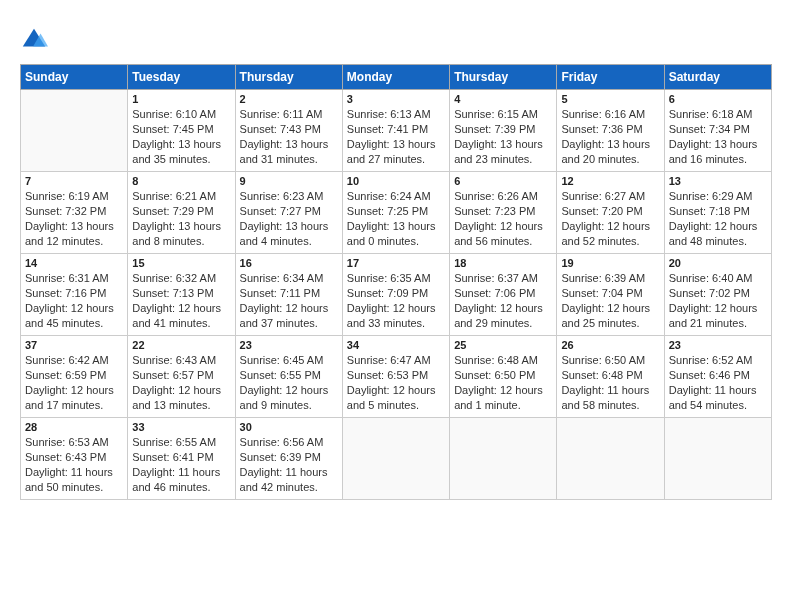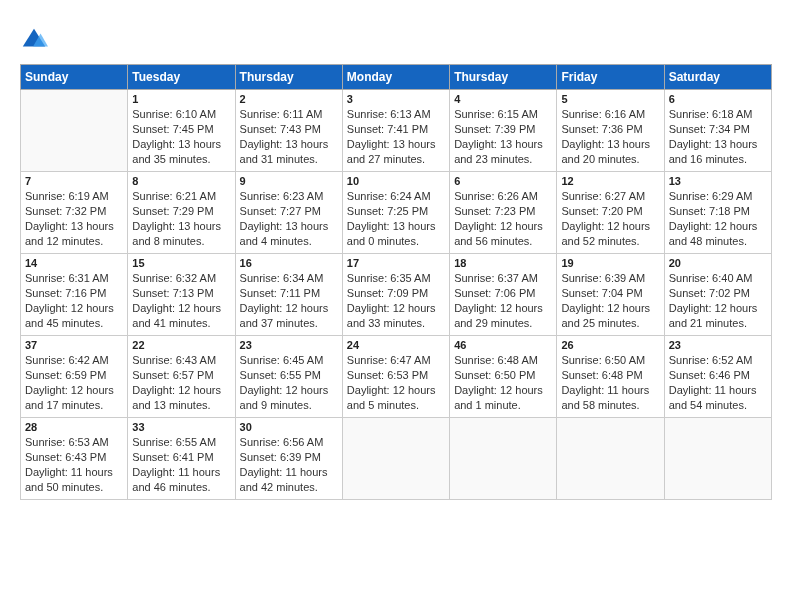--- a/index.html
+++ b/index.html
@@ -217,25 +217,25 @@
           </td>
           <td>
             <div class="day-number">22</div>
             <div class="cell-text">Sunrise: 6:43 AM<br>Sunset: 6:57 PM<br>Daylight: 12 hours<br>and 13 minutes.</div>
           </td>
           <td>
             <div class="day-number">23</div>
             <div class="cell-text">Sunrise: 6:45 AM<br>Sunset: 6:55 PM<br>Daylight: 12 hours<br>and 9 minutes.</div>
           </td>
           <td>
-            <div class="day-number">24</div>
+            <div class="day-number">34</div>
             <div class="cell-text">Sunrise: 6:47 AM<br>Sunset: 6:53 PM<br>Daylight: 12 hours<br>and 5 minutes.</div>
           </td>
           <td>
-            <div class="day-number">46</div>
+            <div class="day-number">25</div>
             <div class="cell-text">Sunrise: 6:48 AM<br>Sunset: 6:50 PM<br>Daylight: 12 hours<br>and 1 minute.</div>
           </td>
           <td>
             <div class="day-number">26</div>
             <div class="cell-text">Sunrise: 6:50 AM<br>Sunset: 6:48 PM<br>Daylight: 11 hours<br>and 58 minutes.</div>
           </td>
           <td>
             <div class="day-number">23</div>
             <div class="cell-text">Sunrise: 6:52 AM<br>Sunset: 6:46 PM<br>Daylight: 11 hours<br>and 54 minutes.</div>
           </td>

